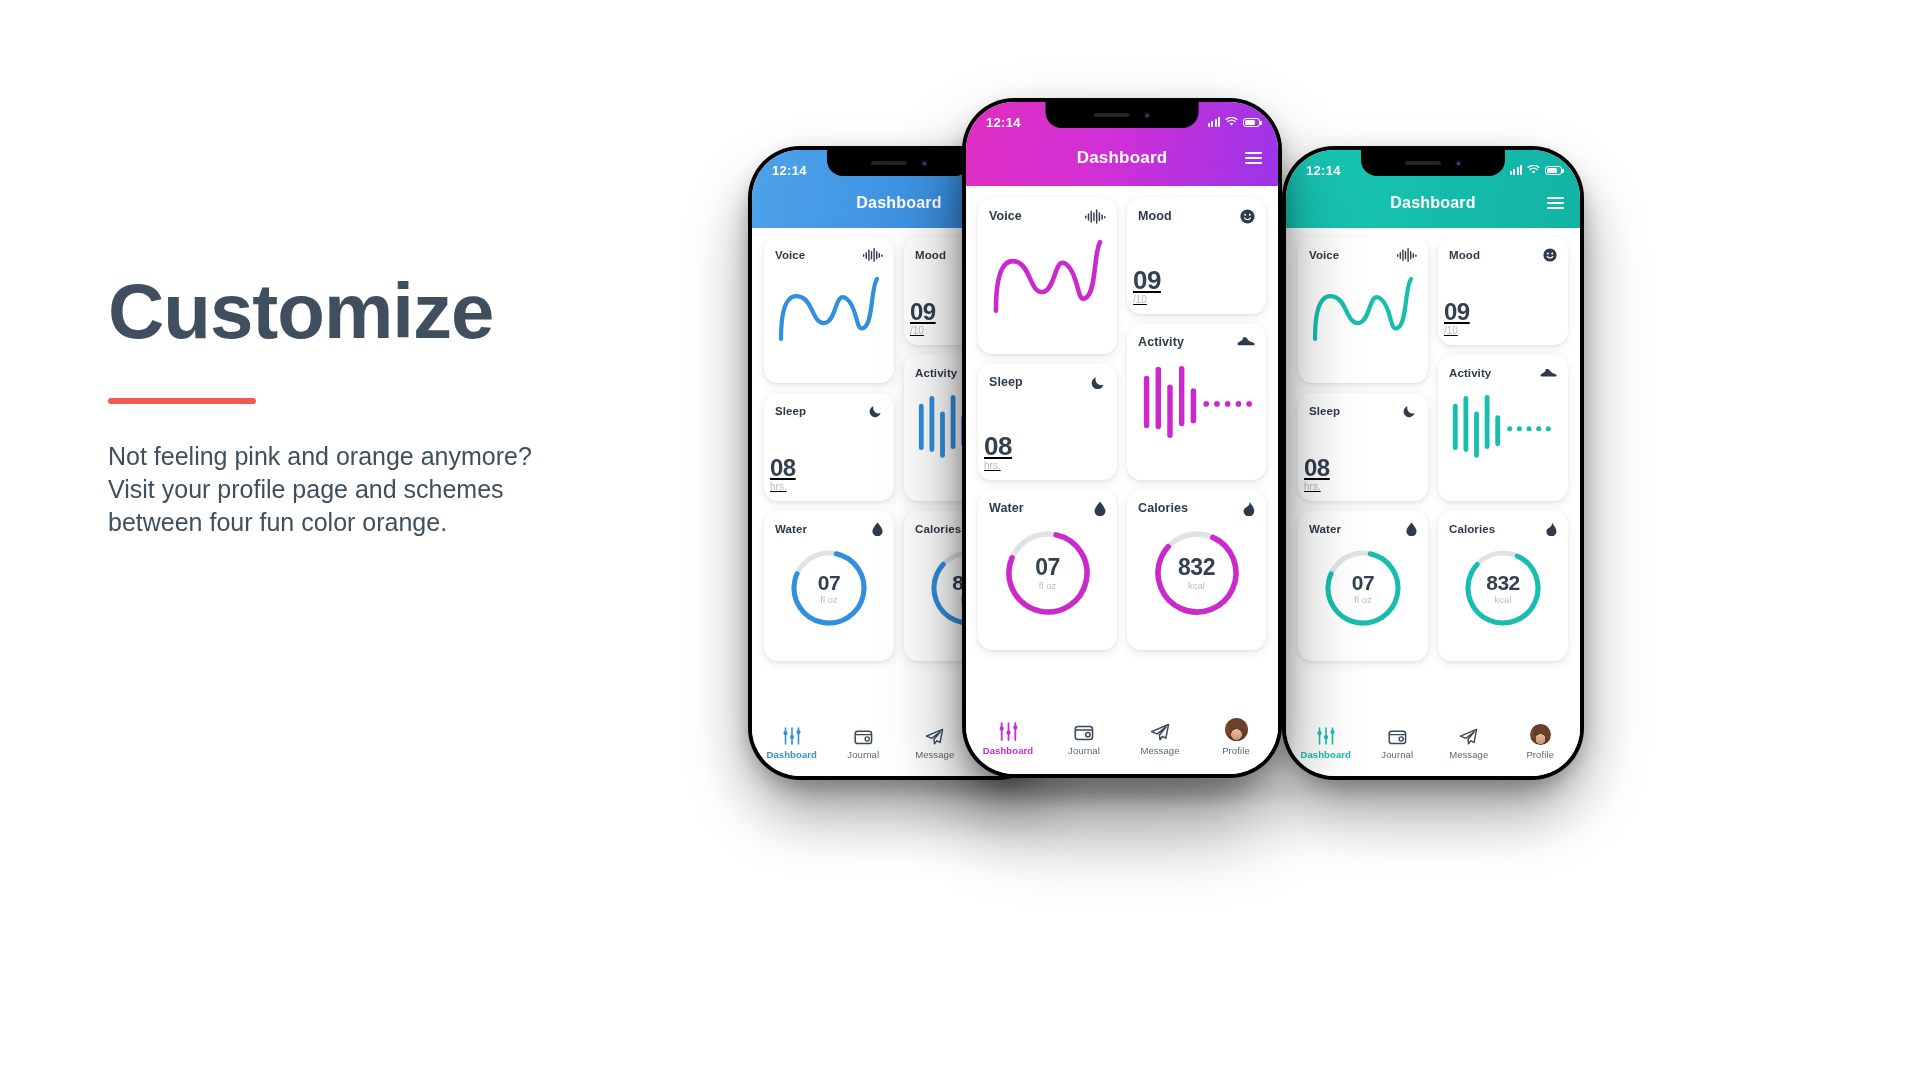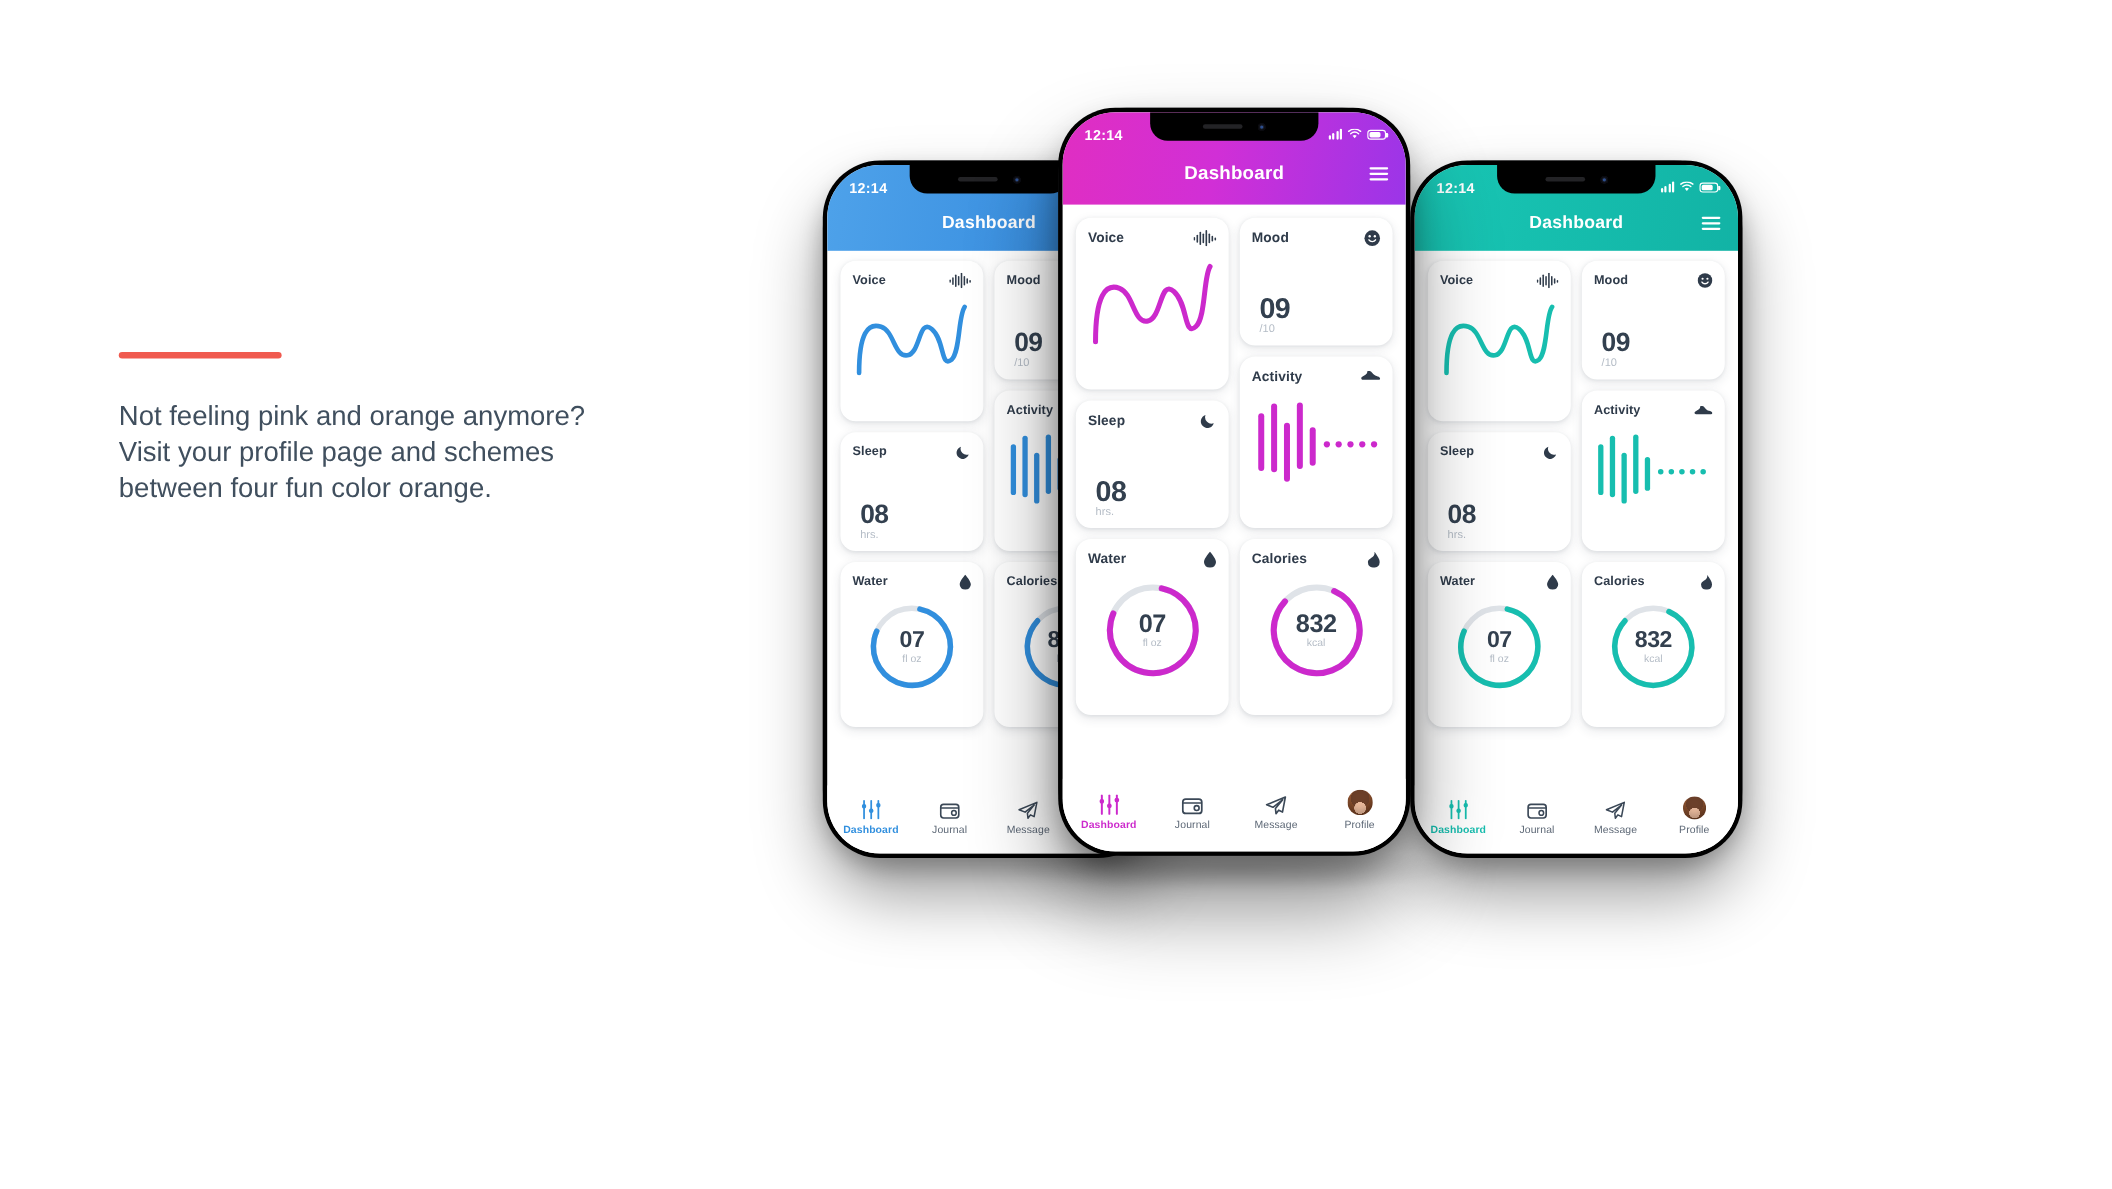--- a/index.html
+++ b/index.html
@@ -164,21 +164,21 @@
   .cardhead{
     display:flex;align-items:center;justify-content:space-between;
     height:16px;
   }
   .cardtitle{font-size:11.5px;font-weight:bold;color:#2f3b4a;letter-spacing:.1px;}
   .cardicon{color:#2f3b4a;display:flex;align-items:center;}
   .bignum{
     font-size:24px;font-weight:bold;color:#33404f;line-height:1;letter-spacing:-.5px;
   }
   .unit{font-size:10px;color:#b4bcc6;margin-top:1px;}
-  .metricfoot{position:absolute;left:18px;bottom:9px;}
+  .metricfoot{position:absolute;left:6px;bottom:9px;text-decoration:underline;}
 
   .wavewrap{height:78px;display:flex;align-items:center;justify-content:center;margin-top:4px;}
   .barswrap{height:80px;display:flex;align-items:center;justify-content:center;margin-top:4px;}
   .ringwrap{height:92px;display:flex;align-items:center;justify-content:center;margin-top:5px;position:relative;}
   .ringtext{
     position:absolute;left:0;right:0;top:50%;transform:translateY(-50%);
     text-align:center;
   }
   .ringtext .bignum{font-size:21px;}
   .ringtext .unit{font-size:9.5px;}
@@ -215,20 +215,21 @@
   }
 
   
   .side .screen{filter:saturate(.98);}
   .side .dash{padding-top:9px;}
 </style>
 </head>
 <body>
 
 <div id="copy">
+  <h1 id="headline">Customize</h1>
   <div id="rule"></div>
   <div id="body-copy">
     <div>Not feeling pink and orange anymore?</div>
     <div>Visit your profile page and schemes</div>
     <div>between four fun color orange.</div>
   </div>
 </div>
 
 <div id="stage">
   <div id="floor"></div>

